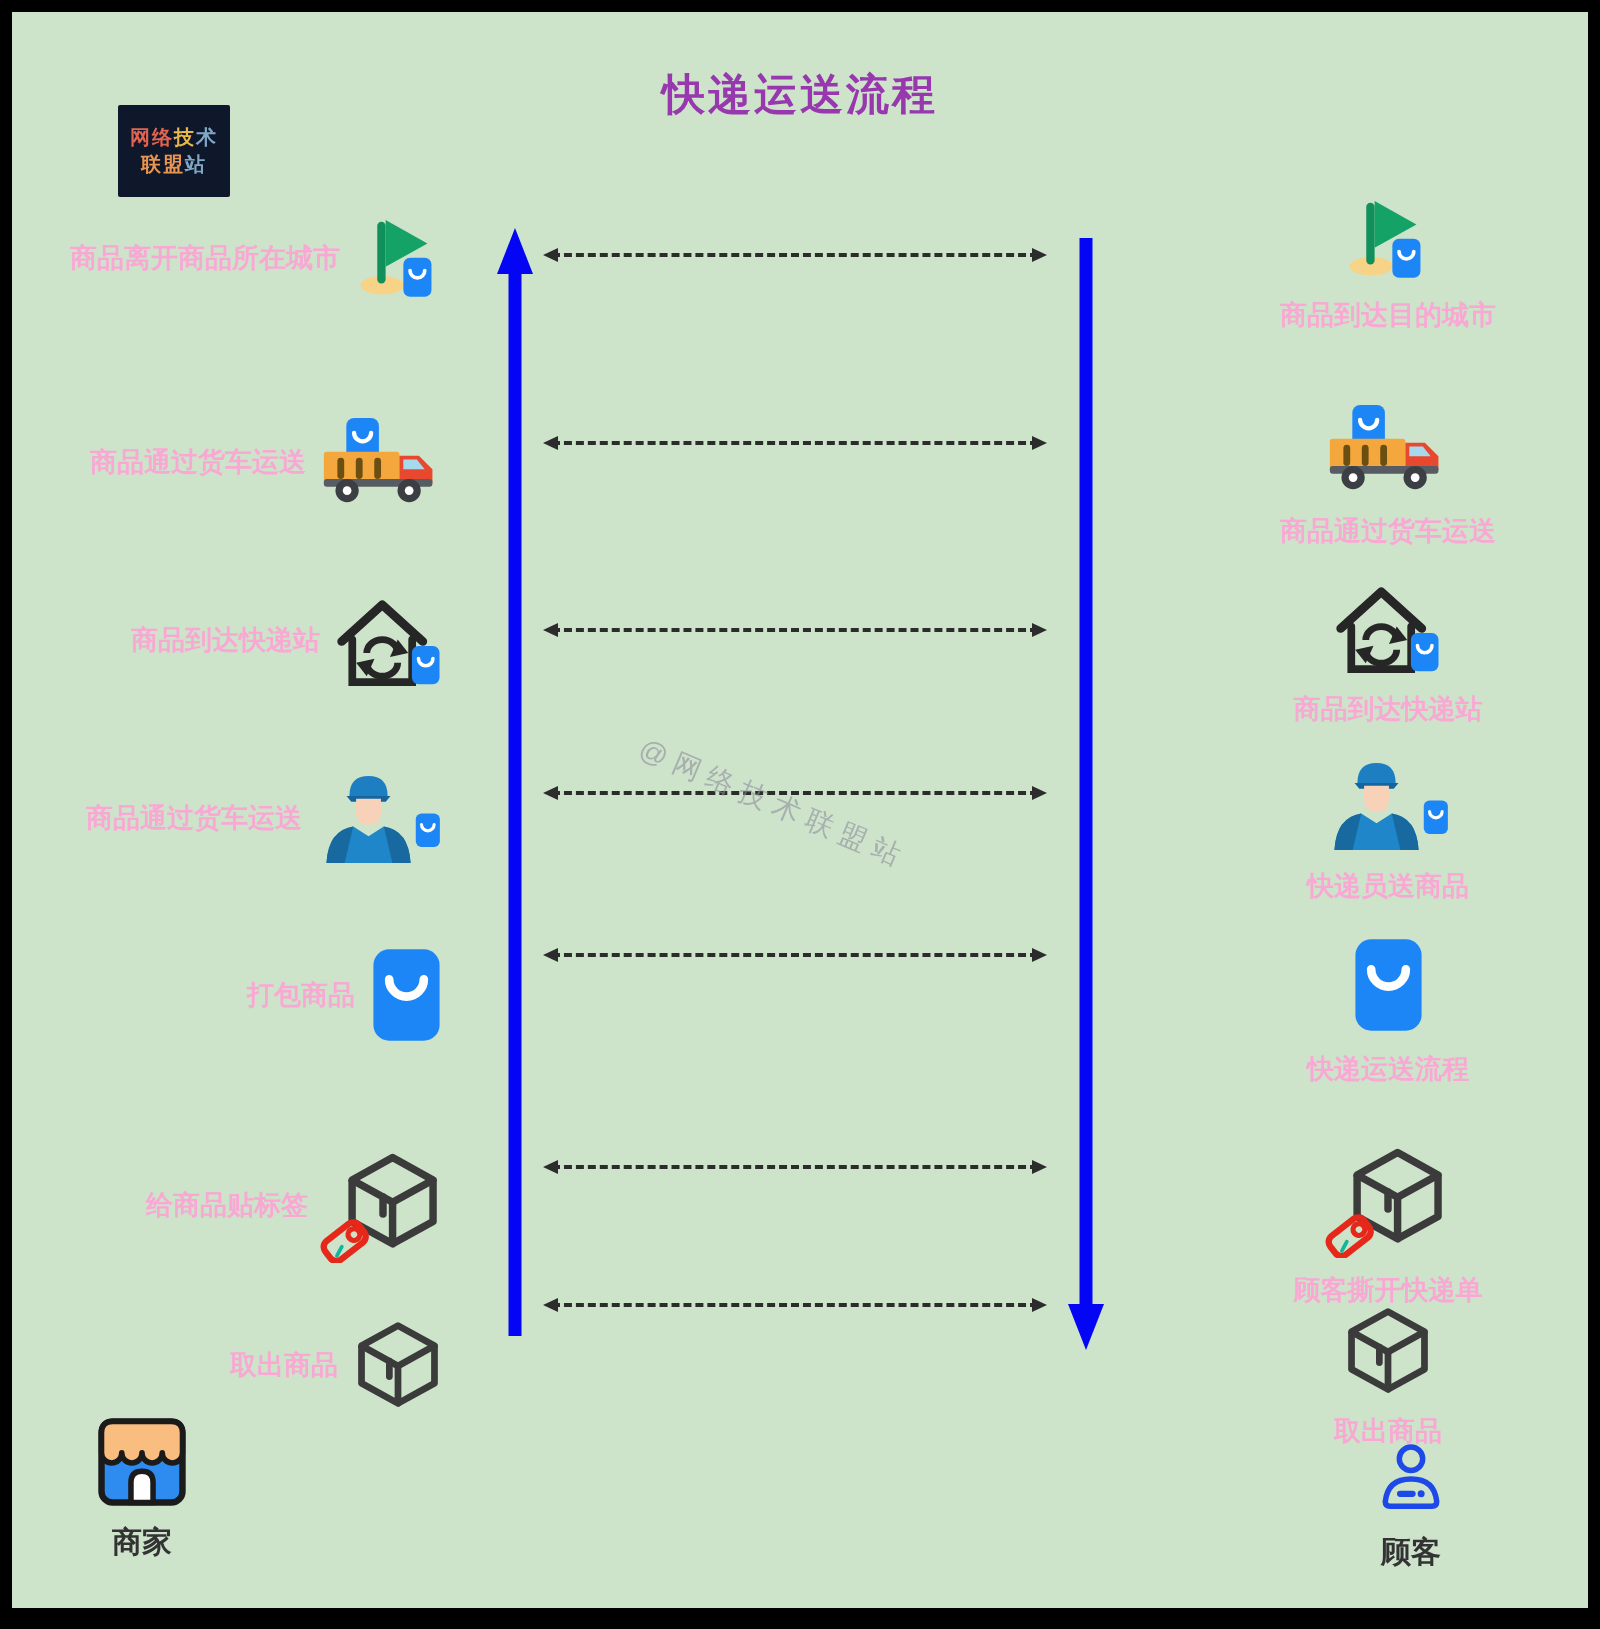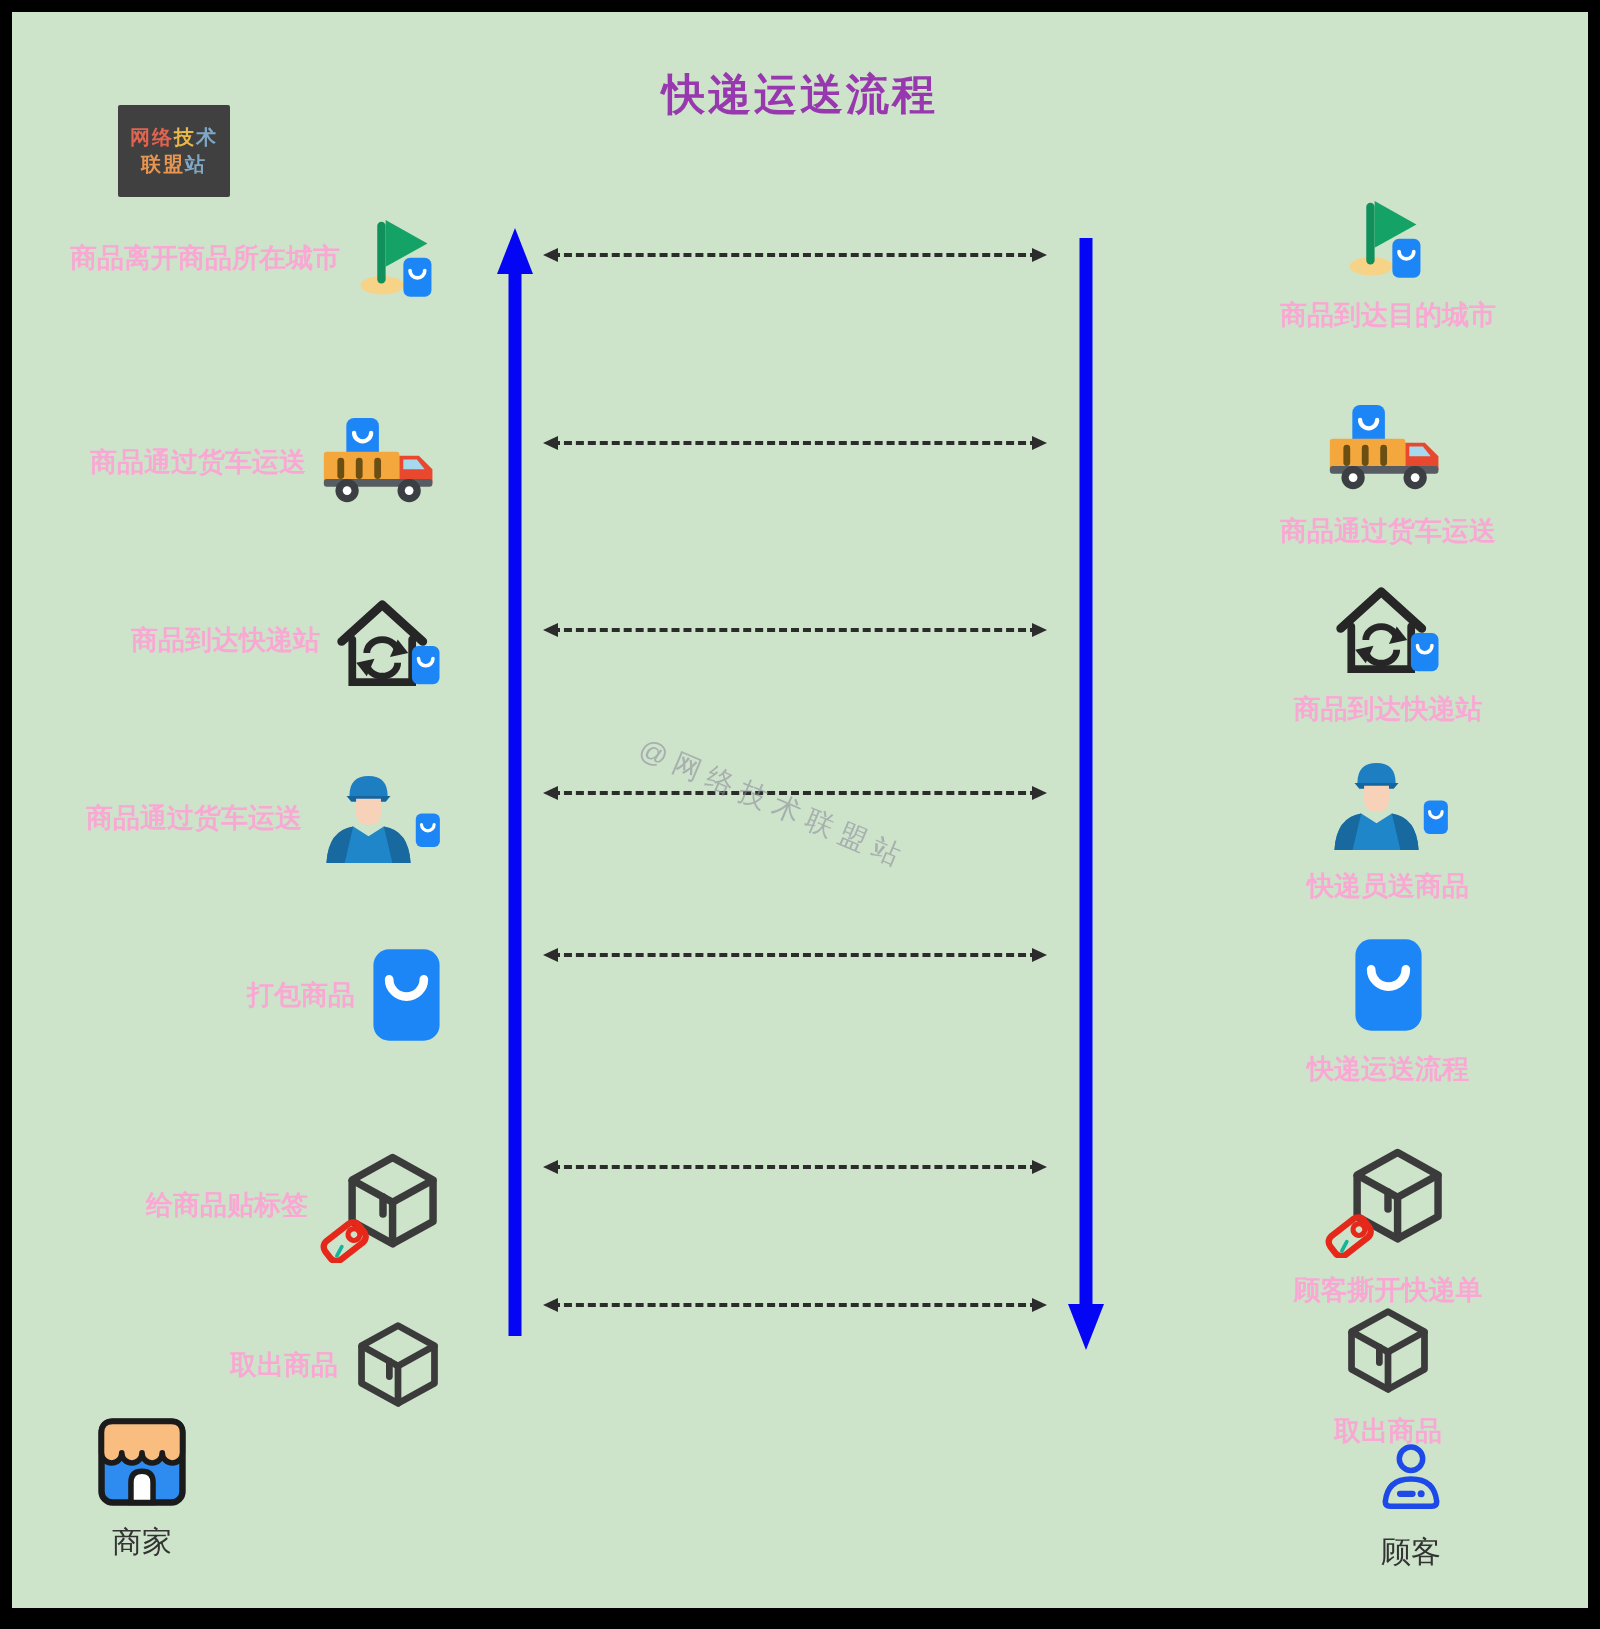--- a/index.html
+++ b/index.html
@@ -6,21 +6,21 @@
   body{
     width:1600px;height:1629px;position:relative;background:#000;
     font-family:"Liberation Sans","DejaVu Sans",sans-serif;overflow:hidden;
   }
   .canvas{position:absolute;left:12px;top:12px;width:1576px;height:1596px;background:#cde4cb;}
   .title{
     position:absolute;left:0;right:0;top:66px;text-align:center;
     font-size:43px;font-weight:bold;color:#9838ae;letter-spacing:3px;
   }
   .logo{
-    position:absolute;left:118px;top:105px;width:112px;height:92px;background:#404040;
+    position:absolute;left:118px;top:105px;width:112px;height:92px;background:#0f172a;
     display:flex;align-items:center;justify-content:center;border-radius:2px;
   }
   .logo-text{text-align:center;font-size:20px;font-weight:bold;line-height:27px;letter-spacing:2px;}
   .row{position:absolute;height:124px;display:flex;align-items:center;}
   .row.left{left:60px;width:386px;justify-content:flex-end;gap:12px;}
   .row.right{left:1188px;width:400px;justify-content:flex-start;gap:14px;flex-direction:column;}
   .lbl{font-size:27px;font-weight:bold;color:#f9a8d4;white-space:nowrap;}
   .ic{flex:0 0 auto;display:block;}
   .dash{position:absolute;left:552px;width:486px;height:0;border-top:4px dashed #2c2c2c;}
   .dash::before{
@@ -30,21 +30,21 @@
   .dash::after{
     content:"";position:absolute;right:-16px;top:-9px;width:0;height:0;
     border:7px solid transparent;border-left:15px solid #2c2c2c;
   }
   .varrow{position:absolute;}
   .watermark{
     position:absolute;left:648px;top:730px;font-size:28px;letter-spacing:8px;
     color:#8e8e9b;opacity:.6;transform:rotate(23deg);transform-origin:left top;white-space:nowrap;
   }
   .actor{position:absolute;display:flex;flex-direction:column;align-items:center;}
-  .actor-label{margin-top:14px;font-size:30px;font-weight:normal;color:#333;}
+  .actor-label{margin-top:14px;font-size:30px;font-weight:bold;color:#333;}
   .defs-hidden{position:absolute;width:0;height:0;overflow:hidden;}
 </style>
 </head>
 <body>
 
 <svg class="defs-hidden" aria-hidden="true">
   <defs>
     <g id="bag-shape">
       <rect x="8" y="8" width="84" height="116" rx="20" fill="#1d86f7"></rect>
       <path d="M28 46 A22 22 0 0 0 72 46" stroke="#fff" stroke-width="11" fill="none" stroke-linecap="round"></path>

